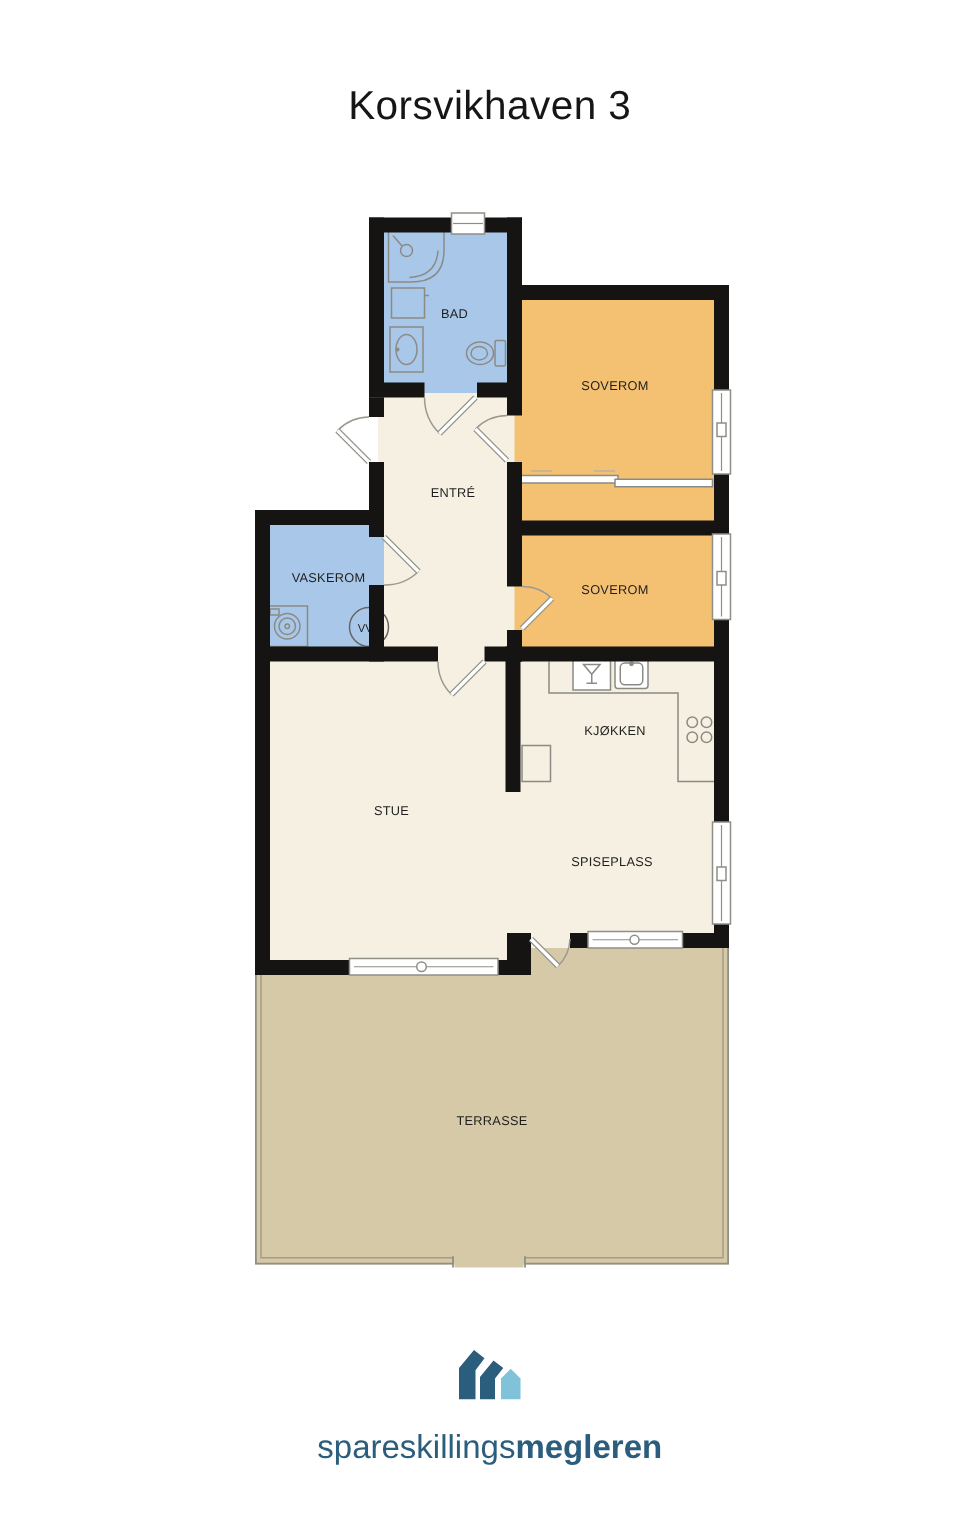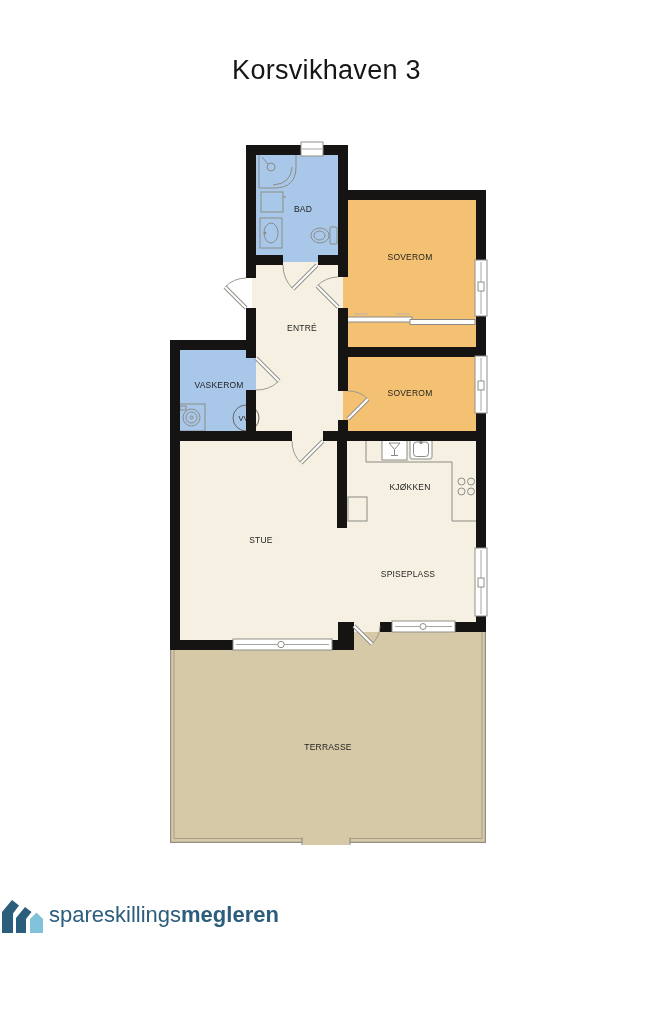--- a/index.html
+++ b/index.html
@@ -15,22 +15,22 @@
   .win{fill:#ffffff;stroke:#8f8f88;stroke-width:1;}
   .winl{fill:none;stroke:#8f8f88;stroke-width:.8;}
   .arc{fill:none;stroke:#9a9a92;stroke-width:1;}
   .dl1{fill:none;stroke:#8f8f88;stroke-width:4;stroke-linecap:butt;}
   .dl2{fill:none;stroke:#ffffff;stroke-width:2.2;stroke-linecap:butt;}
   .tb1{fill:none;stroke:#8f8f85;stroke-width:1.2;}
   .tb2{fill:none;stroke:#a89d84;stroke-width:1;}
   .room-label{font-family:"Liberation Sans",sans-serif;font-size:8.5px;fill:#1e1e1e;
               text-anchor:middle;letter-spacing:.2px;}
   .vvb-label{font-family:"Liberation Sans",sans-serif;font-size:7.5px;fill:#222;text-anchor:middle;}
-  .logo{position:absolute;top:897px;left:0;width:100%;display:flex;
-        align-items:center;gap:3px;}
+  .logo{position:absolute;top:897px;left:0;width:100%;display:flex;flex-direction:column;
+        align-items:center;gap:21px;}
   .logo-text{font-size:22px;color:#2b5d7c;letter-spacing:0;line-height:1;}
   .logo-text .bold{font-weight:700;}
 </style>
 </head>
 <body>
 
 <div class="page">
 
   <h1 class="title">Korsvikhaven 3</h1>
 

